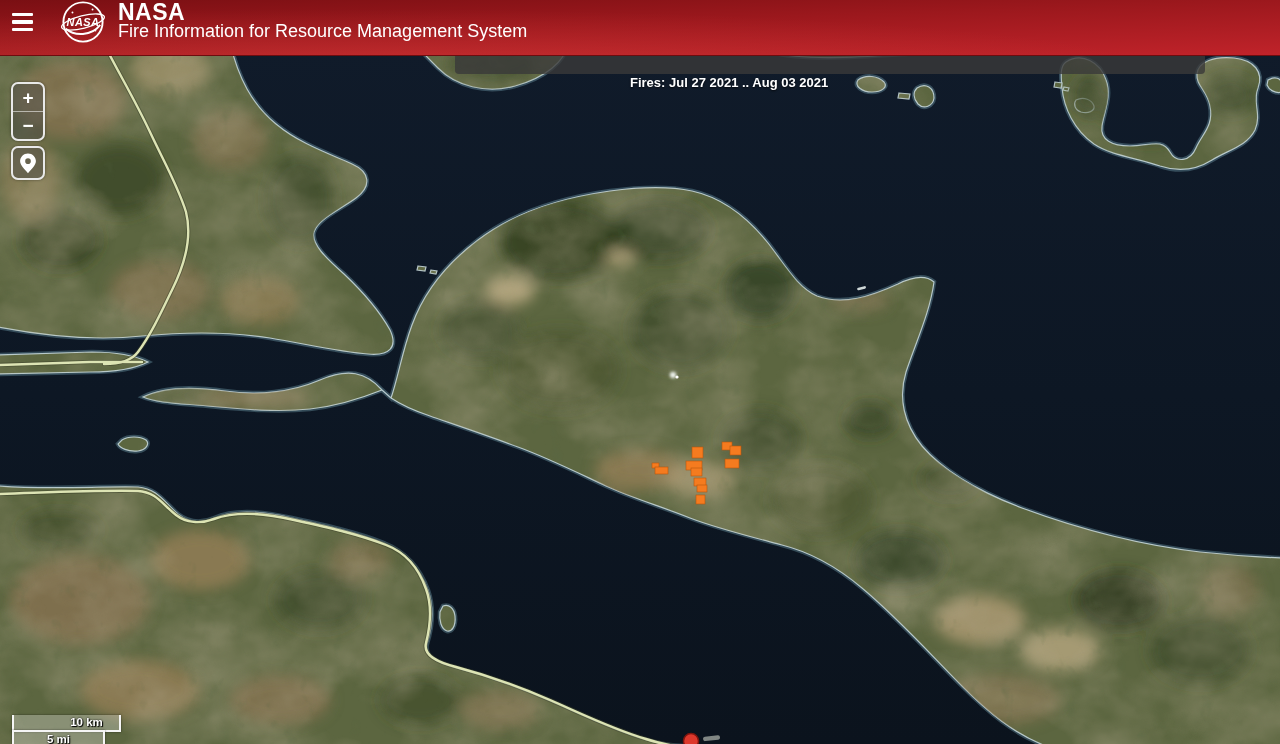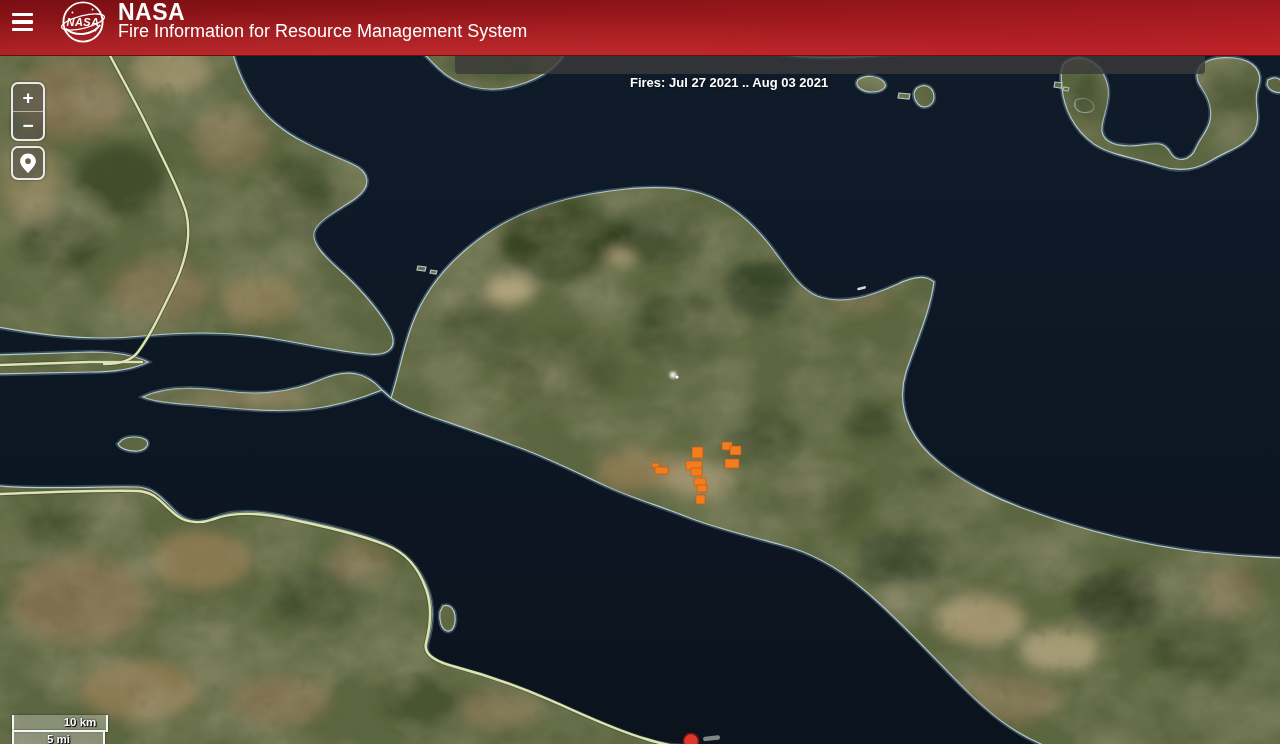--- a/index.html
+++ b/index.html
@@ -38,21 +38,21 @@
     color:#fff; font-size:19px; font-weight:bold; cursor:pointer; line-height:1; }
   #zoom-ctl .sep { height:1px; background:rgba(255,255,255,.55); }
   #locate-ctl { left:11px; top:146px; width:34px; height:34px; display:flex;
     align-items:center; justify-content:center; cursor:pointer; }
 
   
   #scale { position:absolute; left:12px; bottom:-5px; z-index:20; }
   .scale-line { color:#fff; font-size:11.5px; font-weight:bold; text-align:center;
     text-shadow:0 0 2px #000, 1px 1px 1px #000; background:rgba(255,255,255,.28);
     border:2px solid #f5f5f5; box-shadow:0 0 2px rgba(0,0,0,.5); }
-  #scale-km { width:96px; height:17px; border-top:none; line-height:15px;padding-left:40px; }
+  #scale-km { width:109px; height:17px; border-top:none; line-height:15px;padding-left:40px; }
   #scale-mi { width:93px; height:19px; border-top:none; border-bottom:none;
     margin-top:-2px; border-top:2px solid #f5f5f5; line-height:14px; }
 </style>
 </head>
 <body>
 
 <div id="stage">
 
   <svg id="map" viewBox="0 44 1280 700" width="1280" height="700" xmlns="http://www.w3.org/2000/svg">
     <defs>

